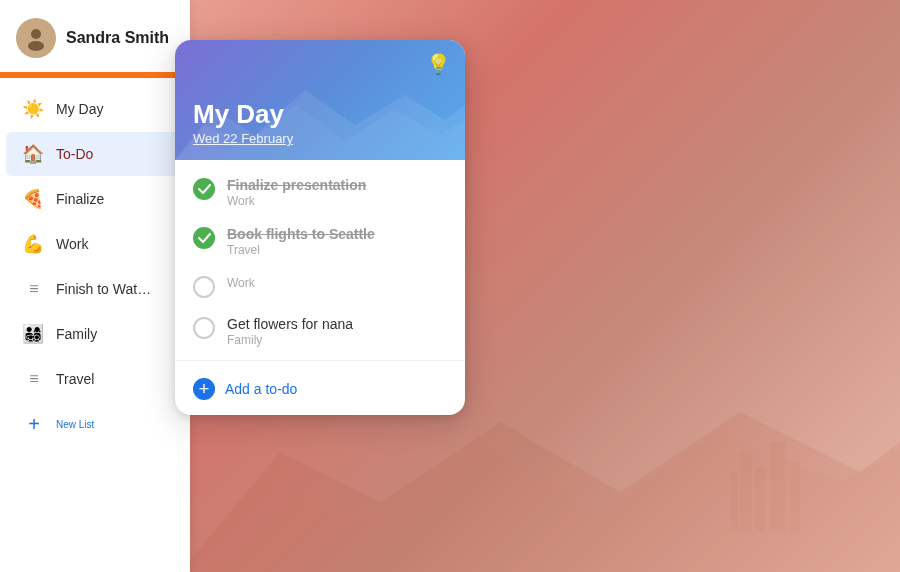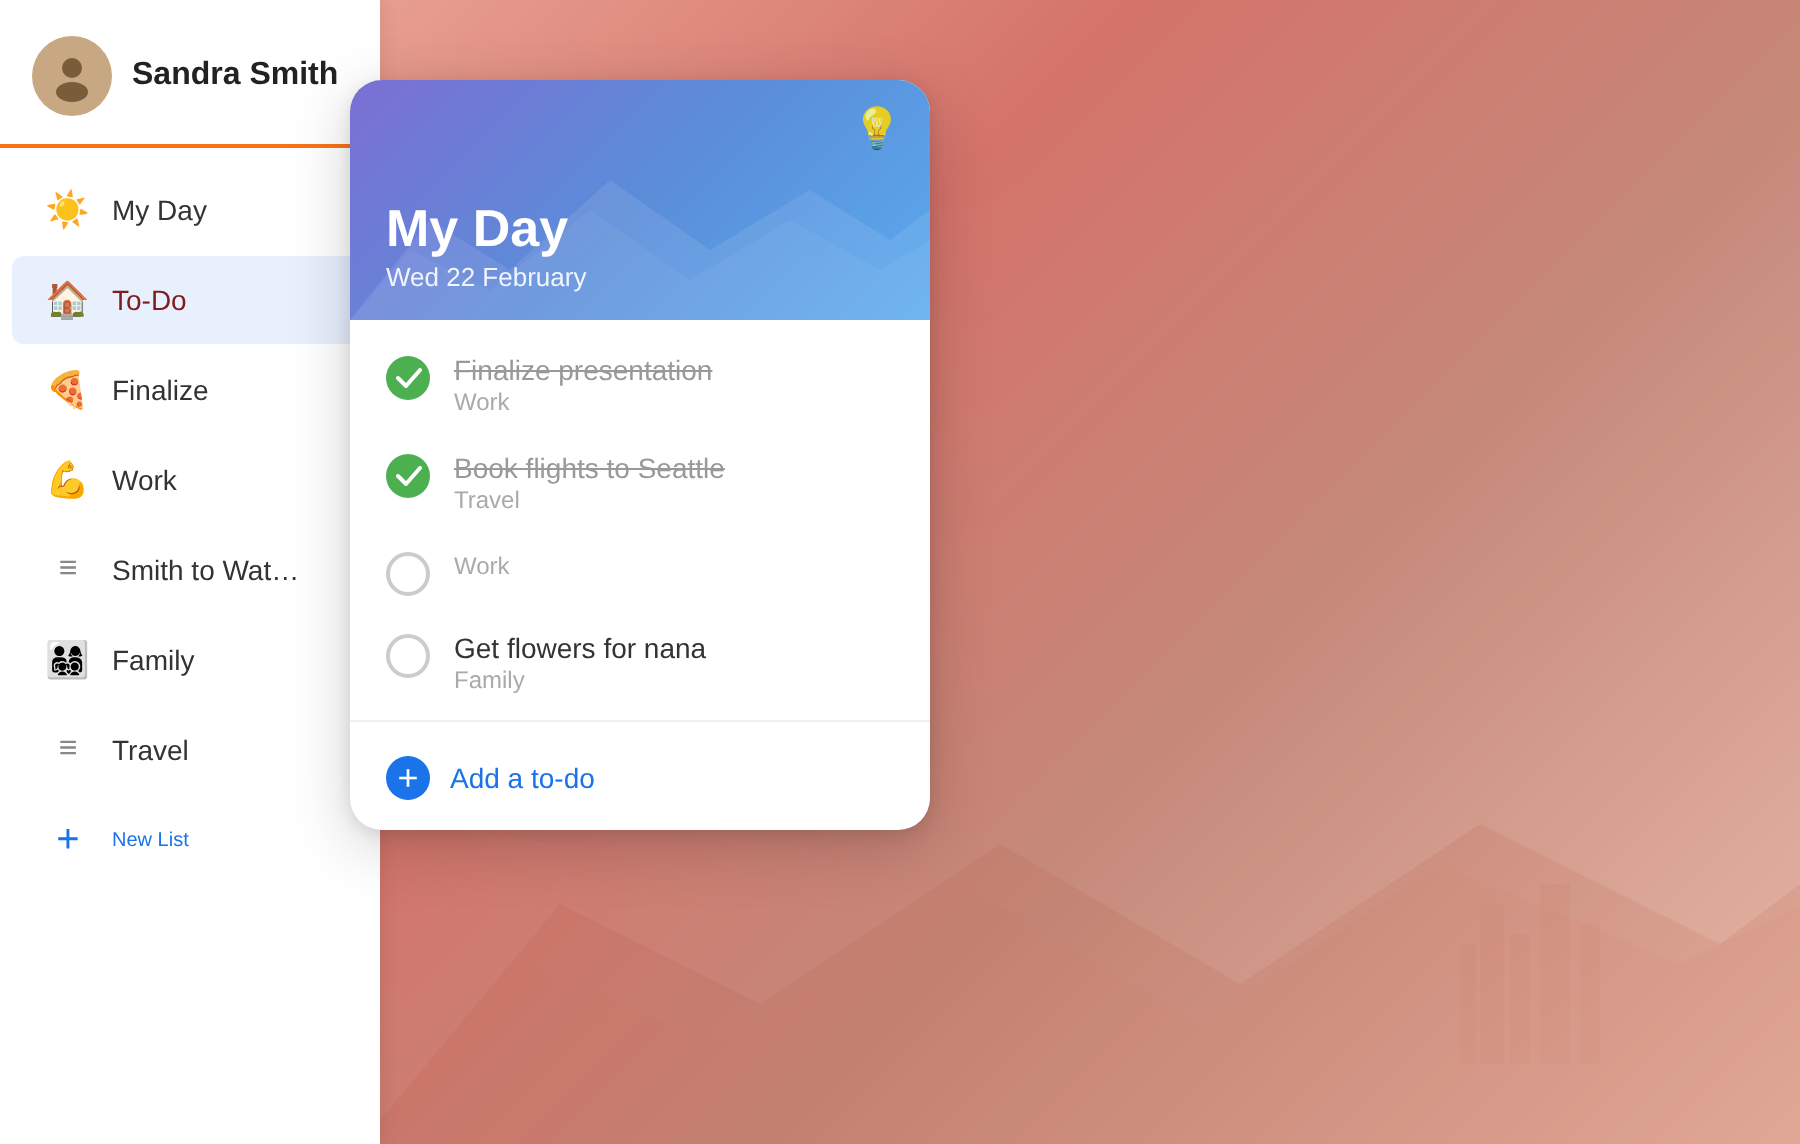--- a/index.html
+++ b/index.html
@@ -37,21 +37,21 @@
       background: #fff;
       box-shadow: 2px 0 8px rgba(0,0,0,0.08);
       z-index: 10;
       padding-top: 0;
     }
 
     .user-header {
       display: flex;
       align-items: center;
       padding: 18px 16px 14px 16px;
-      border-bottom: 2px solid #f97316;
+      border-bottom: 6px solid #f97316;
     }
     .avatar {
       width: 40px;
       height: 40px;
       border-radius: 50%;
       background: #c8a882;
       display: flex;
       align-items: center;
       justify-content: center;
       margin-right: 10px;
@@ -173,20 +173,21 @@
       position: relative;
       z-index: 2;
       line-height: 1.1;
     }
     .card-date {
       font-size: 13px;
       color: rgba(255,255,255,0.9);
       position: relative;
       z-index: 2;
       margin-top: 2px;
+      text-decoration: underline;
     }
 
     .card-body {
       padding: 8px 0 0 0;
     }
 
     .task-item {
       display: flex;
       align-items: flex-start;
       padding: 9px 18px;
@@ -213,20 +214,21 @@
       background: transparent;
     }
     .task-text-group { display: flex; flex-direction: column; }
     .task-title {
       font-size: 14px;
       color: #333;
     }
     .task-title.strikethrough {
       text-decoration: line-through;
       color: #999;
+      font-weight: bold;
     }
     .task-category {
       font-size: 12px;
       color: #aaa;
       margin-top: 1px;
     }
 
     .card-divider {
       height: 1px;
       background: #f0f0f0;
@@ -310,21 +312,21 @@
     <div class="nav-item">
       <span class="icon">🍕</span>
       <span class="label">Finalize</span>
     </div>
     <div class="nav-item">
       <span class="icon">💪</span>
       <span class="label">Work</span>
     </div>
     <div class="nav-item">
       <span class="icon" style="font-size:16px;color:#888;">≡</span>
-      <span class="label">Smith to Wat…</span>
+      <span class="label">Finish to Wat…</span>
     </div>
     <div class="nav-item">
       <span class="icon">👨‍👩‍👧‍👦</span>
       <span class="label">Family</span>
     </div>
     <div class="nav-item">
       <span class="icon" style="font-size:16px;color:#888;">≡</span>
       <span class="label">Travel</span>
     </div>
 

